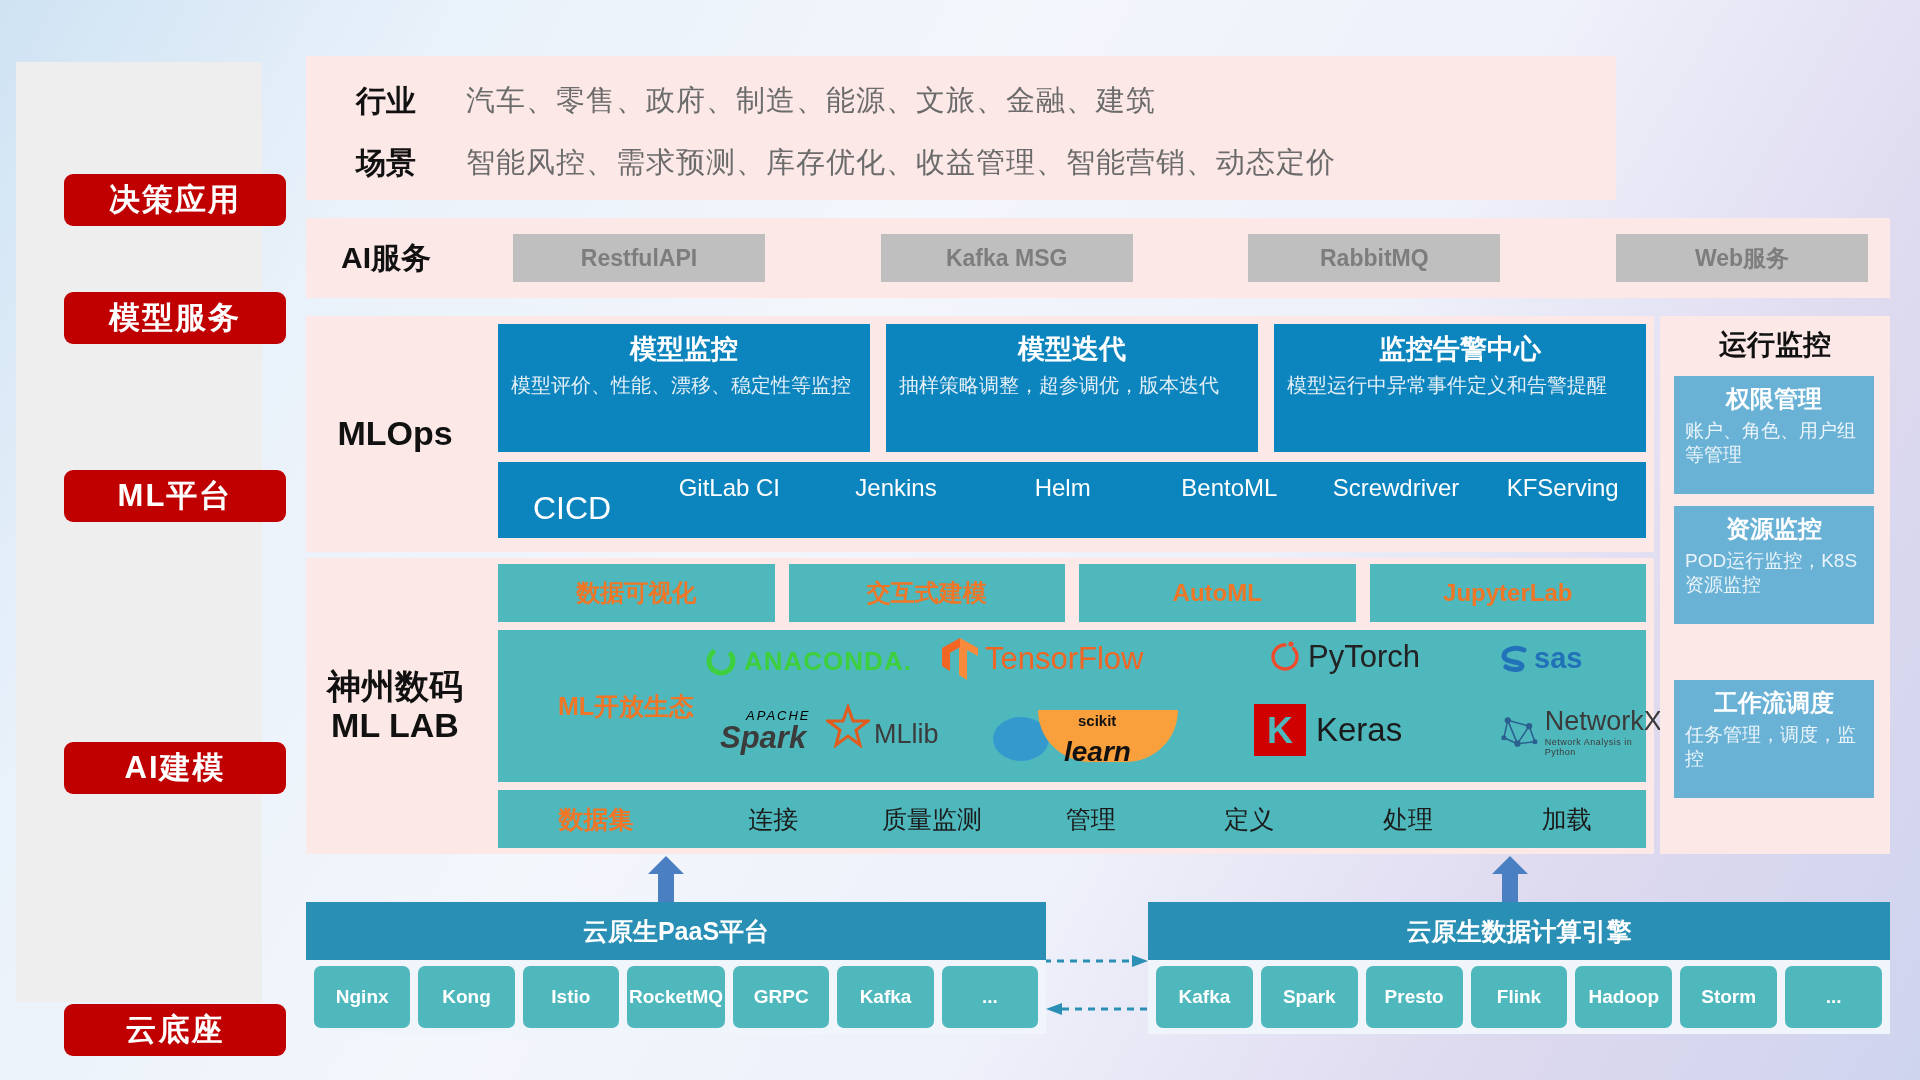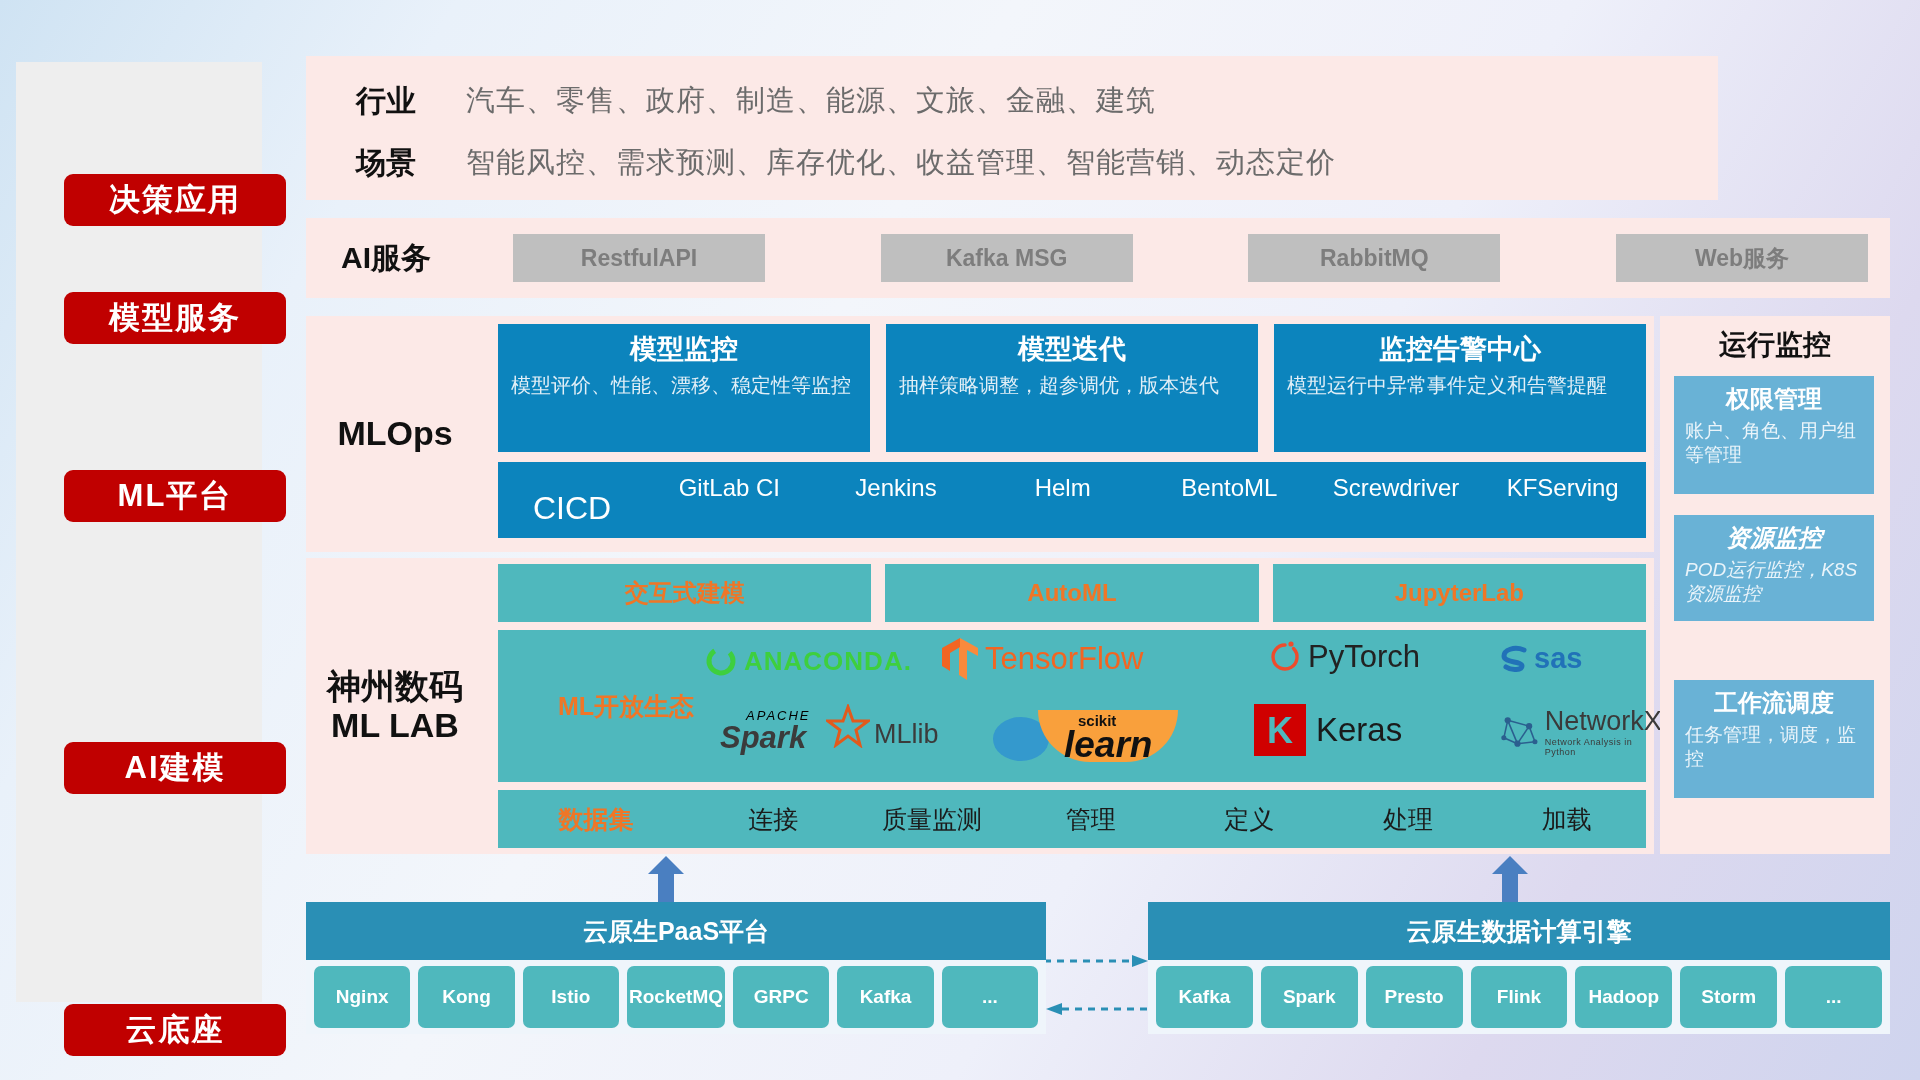--- a/index.html
+++ b/index.html
@@ -26,21 +26,21 @@
   #tag0{top:112px;}
   #tag1{top:230px;}
   #tag2{top:408px;}
   #tag3{top:680px;}
   #tag4{top:942px;}
 
   
   .panel{position:absolute;background:#fce9e7;}
 
   
-  #rowIndustry{left:306px;top:56px;width:1412px;height:144px;}
+  #rowIndustry{left:306px;top:56px;width:1310px;height:144px;}
   .ind-row{position:absolute;left:0;width:100%;height:62px;display:flex;align-items:center;}
   .ind-label{width:160px;text-align:center;font-weight:bold;font-size:30px;color:#111;flex:none;}
   .ind-text{font-size:29px;color:#6b6b6b;letter-spacing:1px;}
 
   
   #rowAI{left:306px;top:218px;width:1584px;height:80px;display:flex;align-items:center;}
   .ai-label{width:160px;text-align:center;font-weight:bold;font-size:30px;color:#111;flex:none;}
   .ai-chips{flex:1;display:flex;gap:0;justify-content:space-between;padding-right:22px;padding-left:47px;}
   .ai-chip{
     width:252px;height:48px;background:#bfbfbf;color:#7d7d7d;
@@ -112,21 +112,21 @@
     position:absolute;left:0;top:10px;width:100%;text-align:center;
     font-size:28px;font-weight:bold;color:#111;
   }
   .rc-card{
     position:absolute;left:14px;width:200px;background:#69b2d6;color:#fff;
     box-sizing:border-box;padding:7px 11px;
   }
   .rc-card .t{font-size:24px;font-weight:bold;text-align:center;}
   .rc-card .d{font-size:19px;color:#eaf4fa;line-height:1.28;margin-top:4px;}
   #rc0{top:60px;height:118px;}
-  #rc1{top:199px;height:106px;font-style:italic;}
+  #rc1{top:190px;height:118px;}
   #rc2{top:364px;height:118px;}
 
   
   .cloudbox{position:absolute;background:#eff5fb;}
   #cloudL{left:306px;top:902px;width:740px;height:132px;}
   #cloudR{left:1148px;top:902px;width:742px;height:132px;}
   .cloud-head{
     position:absolute;left:0;top:0;width:100%;height:58px;background:#2a8fb5;
     color:#fff;font-size:25px;font-weight:bold;display:flex;align-items:center;justify-content:center;
   }
@@ -221,20 +221,21 @@
   <div class="panel" id="rowLab">
     <div class="mid-label">
       <div>
         <div>神州数码</div>
         <div>ML LAB</div>
       </div>
     </div>
     <div class="mid-body">
 
       <div class="lab-tools">
+        <div class="lab-tool">数据可视化</div>
         <div class="lab-tool">交互式建模</div>
         <div class="lab-tool">AutoML</div>
         <div class="lab-tool">JupyterLab</div>
       </div>
 
       <div class="lab-eco">
         <div class="cap">ML开放生态</div>
         <div class="logos">
 
           <div class="lg" style="left:10px;top:14px;">
@@ -278,21 +279,21 @@
             <span class="lg-txt" style="font-size:27px;color:#3b3b3b;font-weight:normal;margin-left:6px;">MLlib</span>
           </div>
 
           <div class="lg" style="left:296px;top:78px;">
             <svg width="62" height="54" viewBox="0 0 62 54">
               <ellipse cx="31" cy="30" rx="28" ry="22" fill="#3499cd"></ellipse>
             </svg>
             <span style="position:relative;display:inline-block;width:150px;height:56px;margin-left:-14px;">
               <span style="position:absolute;left:0;top:2px;width:140px;height:52px;background:#f9a03c;border-radius:0 0 70px 70px;"></span>
               <span style="position:absolute;left:40px;top:4px;font-size:15px;color:#111;font-weight:bold;">scikit</span>
-              <span style="position:absolute;left:26px;top:16px;font-size:37px;font-style:italic;font-weight:bold;color:#111;">learn</span>
+              <span style="position:absolute;left:26px;top:28px;font-size:28px;font-style:italic;font-weight:bold;color:#111;">learn</span>
             </span>
           </div>
 
           <div class="lg" style="left:560px;top:74px;">
             <svg width="52" height="52" viewBox="0 0 52 52">
               <rect x="0" y="0" width="52" height="52" fill="#D00000"></rect>
               <text x="26" y="39" font-size="36" font-family="Liberation Sans, sans-serif" font-weight="bold" fill="#4fb8bd" text-anchor="middle">K</text>
             </svg>
             <span class="lg-txt" style="font-size:33px;color:#1a1a1a;margin-left:10px;font-weight:normal;">Keras</span>
           </div>

